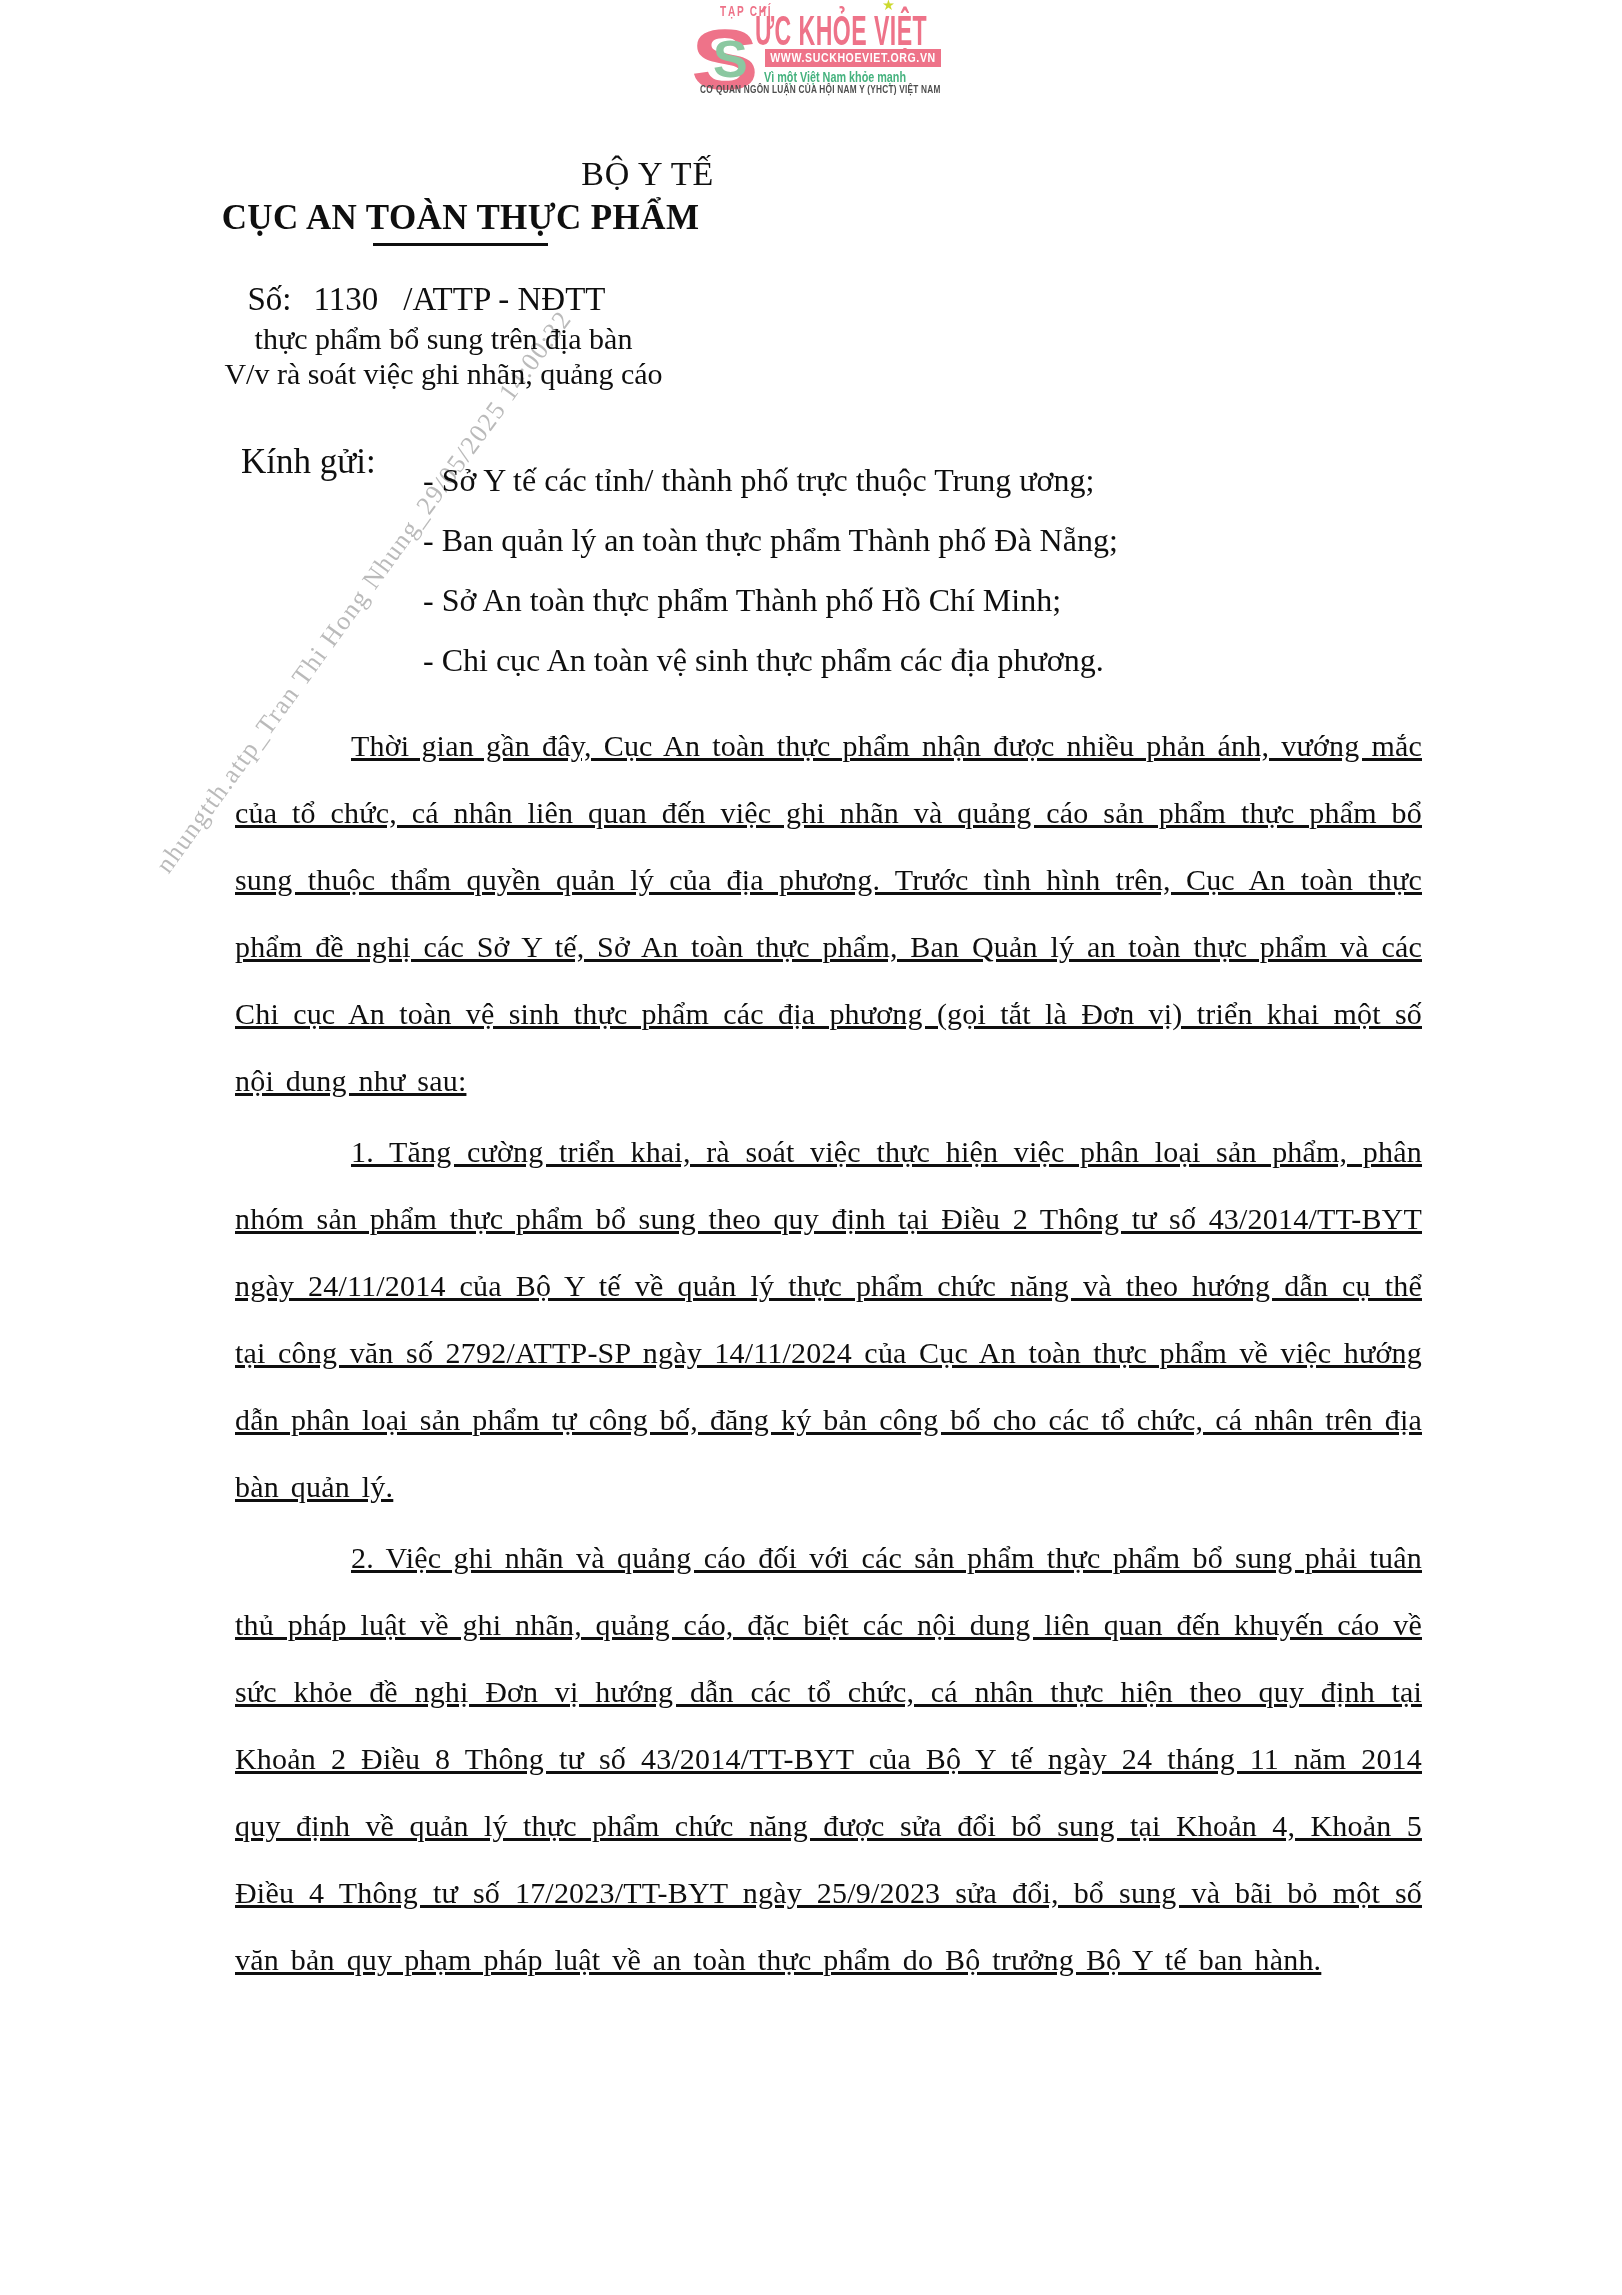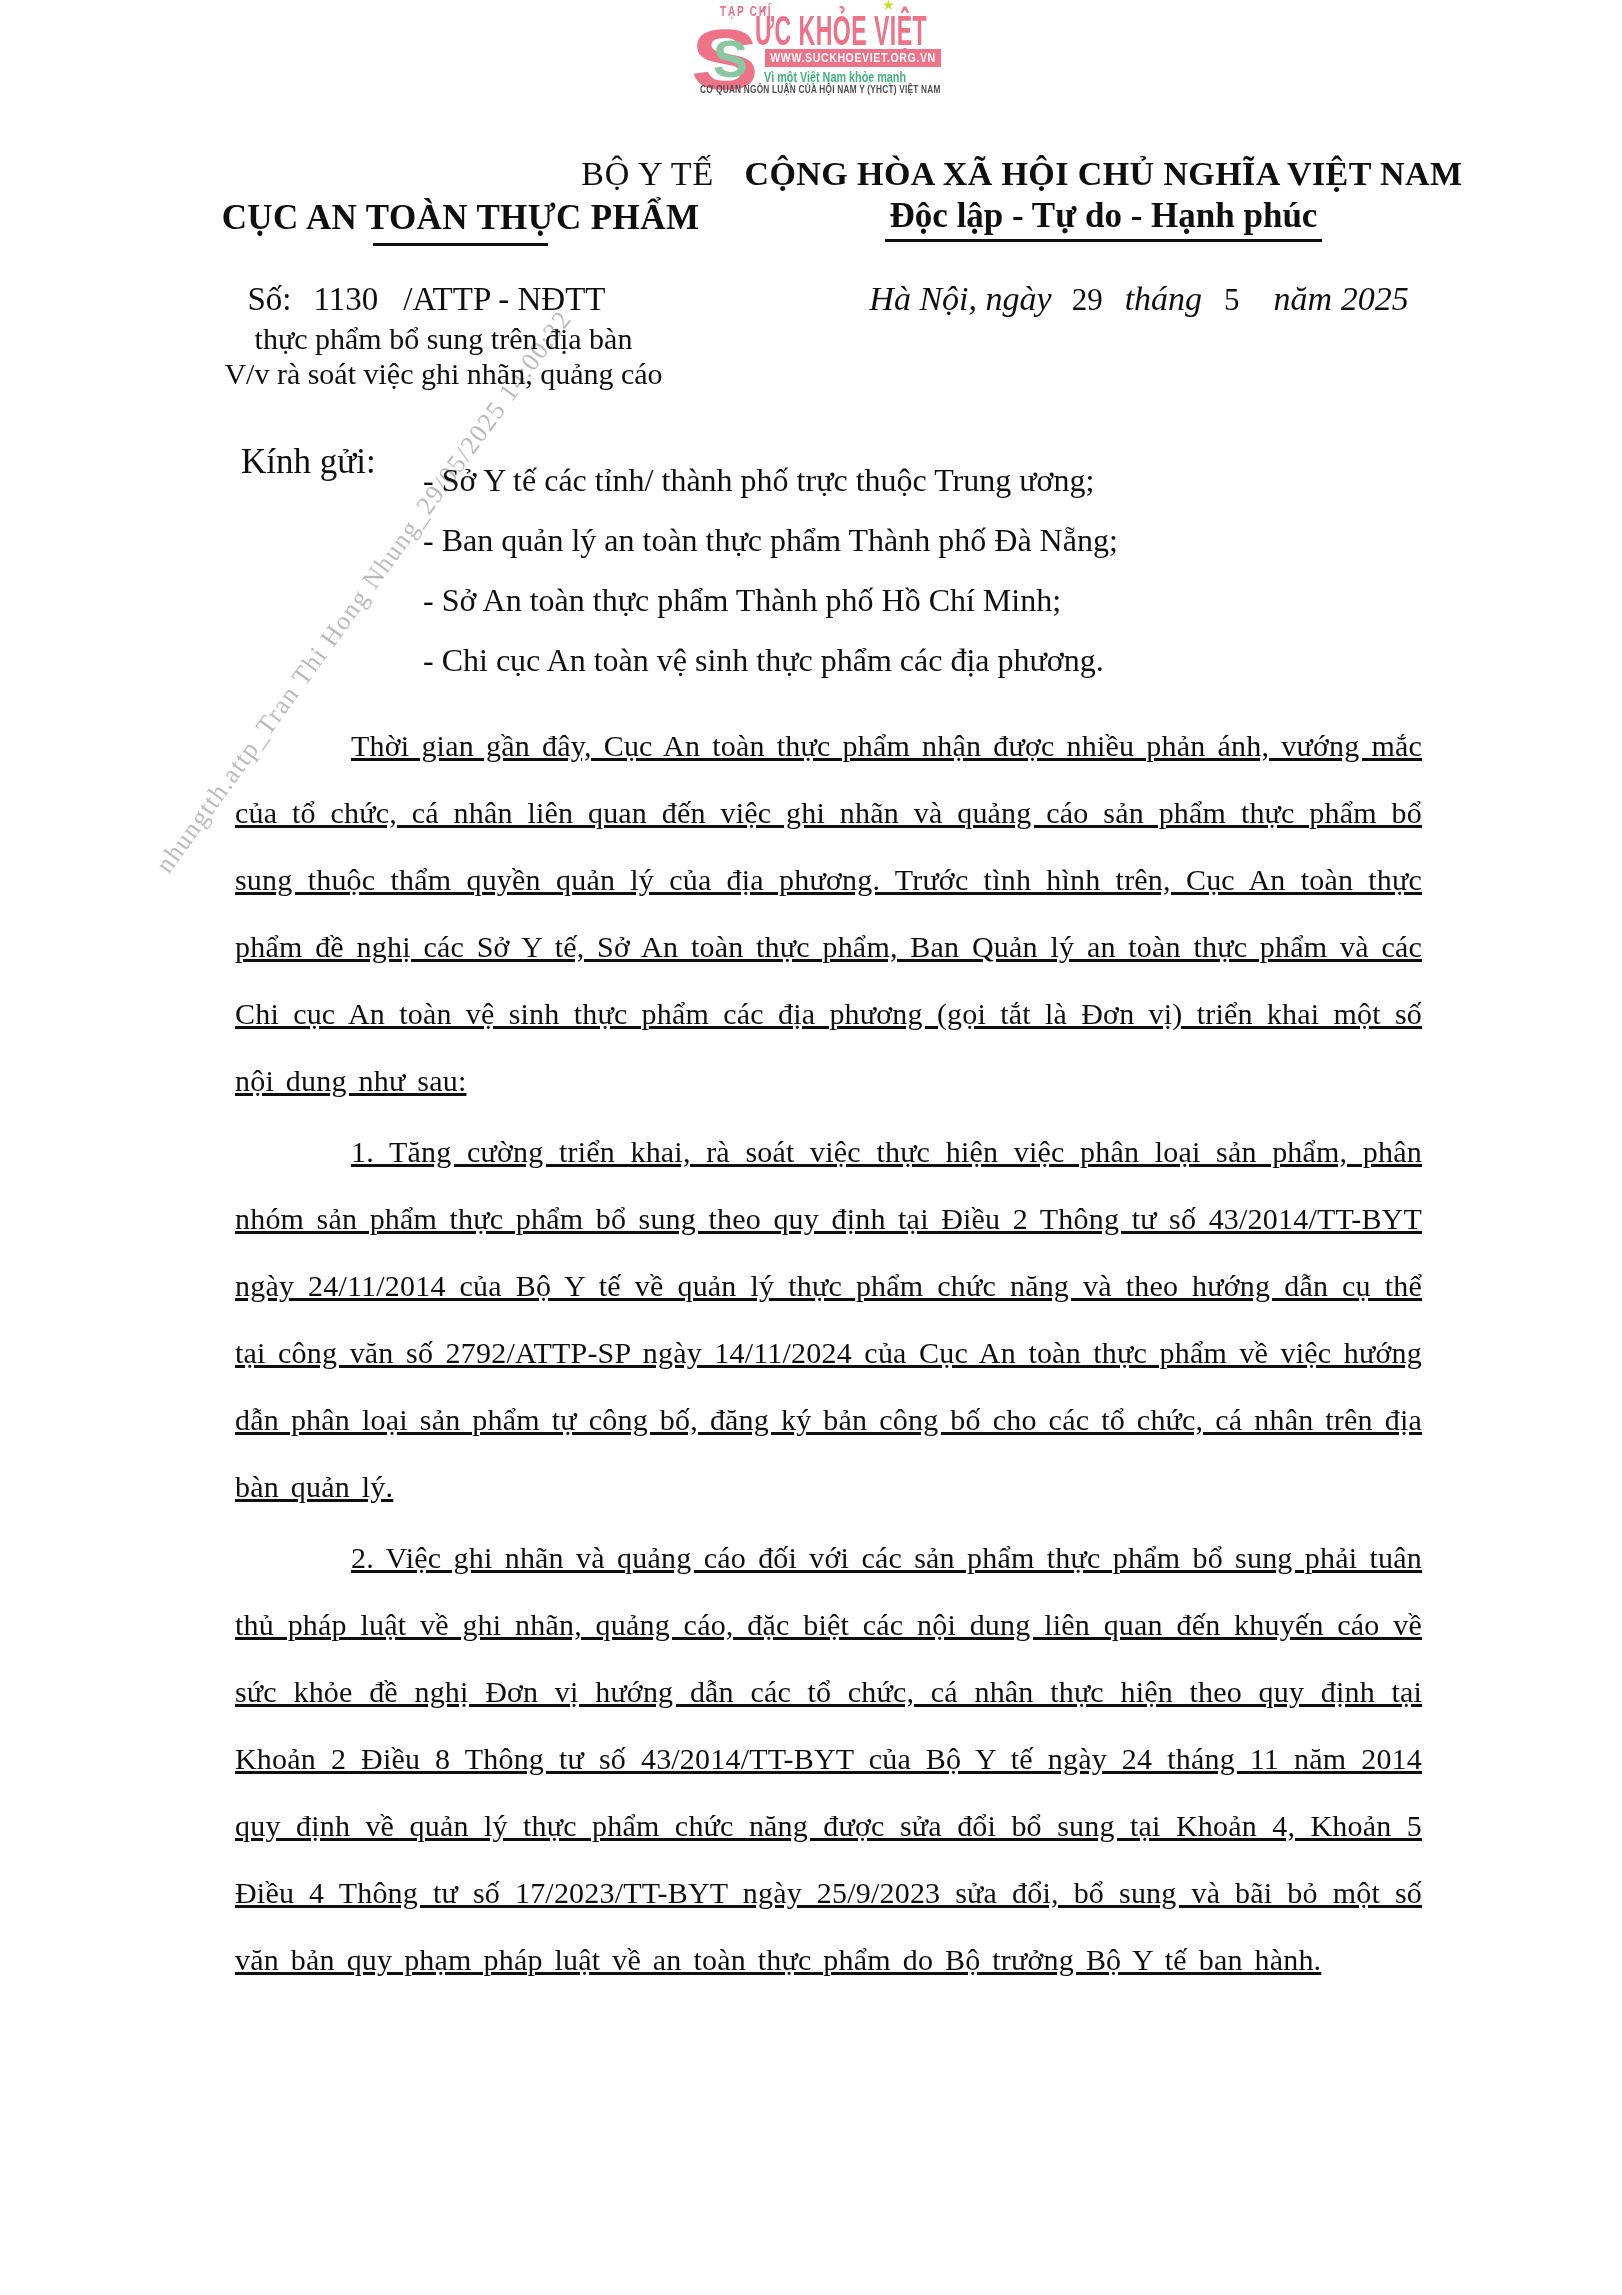--- a/index.html
+++ b/index.html
@@ -99,27 +99,20 @@
     <div class="dept-rule"></div>
     <div class="doc-no">
       <span>Số:</span><span class="num">1130</span><span class="sfx">/ATTP - NĐTT</span>
     </div>
     <div class="subject">
       <div>thực phẩm bổ sung trên địa bàn</div>
       <div>V/v rà soát việc ghi nhãn, quảng cáo</div>
     </div>
   </div>
 
-  <div class="hdr-right">
-    <div class="motto1">CỘNG HÒA XÃ HỘI CHỦ NGHĨA VIỆT NAM</div>
-    <div><span class="motto2">Độc lập - Tự do - Hạnh phúc</span></div>
-    <div class="dateline">
-      <span>Hà Nội, ngày</span><span class="fill gap-s">29</span><span class="gap-m">tháng</span><span class="fill gap-m">5</span><span class="gap-l">năm 2025</span>
-    </div>
-  </div>
 
   <div class="salute-label">Kính gửi:</div>
   <ul class="recipients">
     <li>- Sở Y tế các tỉnh/ thành phố trực thuộc Trung ương;</li>
     <li>- Ban quản lý an toàn thực phẩm Thành phố Đà Nẵng;</li>
     <li>- Sở An toàn thực phẩm Thành phố Hồ Chí Minh;</li>
     <li>- Chi cục An toàn vệ sinh thực phẩm các địa phương.</li>
   </ul>
 
   <div class="doc-body">

